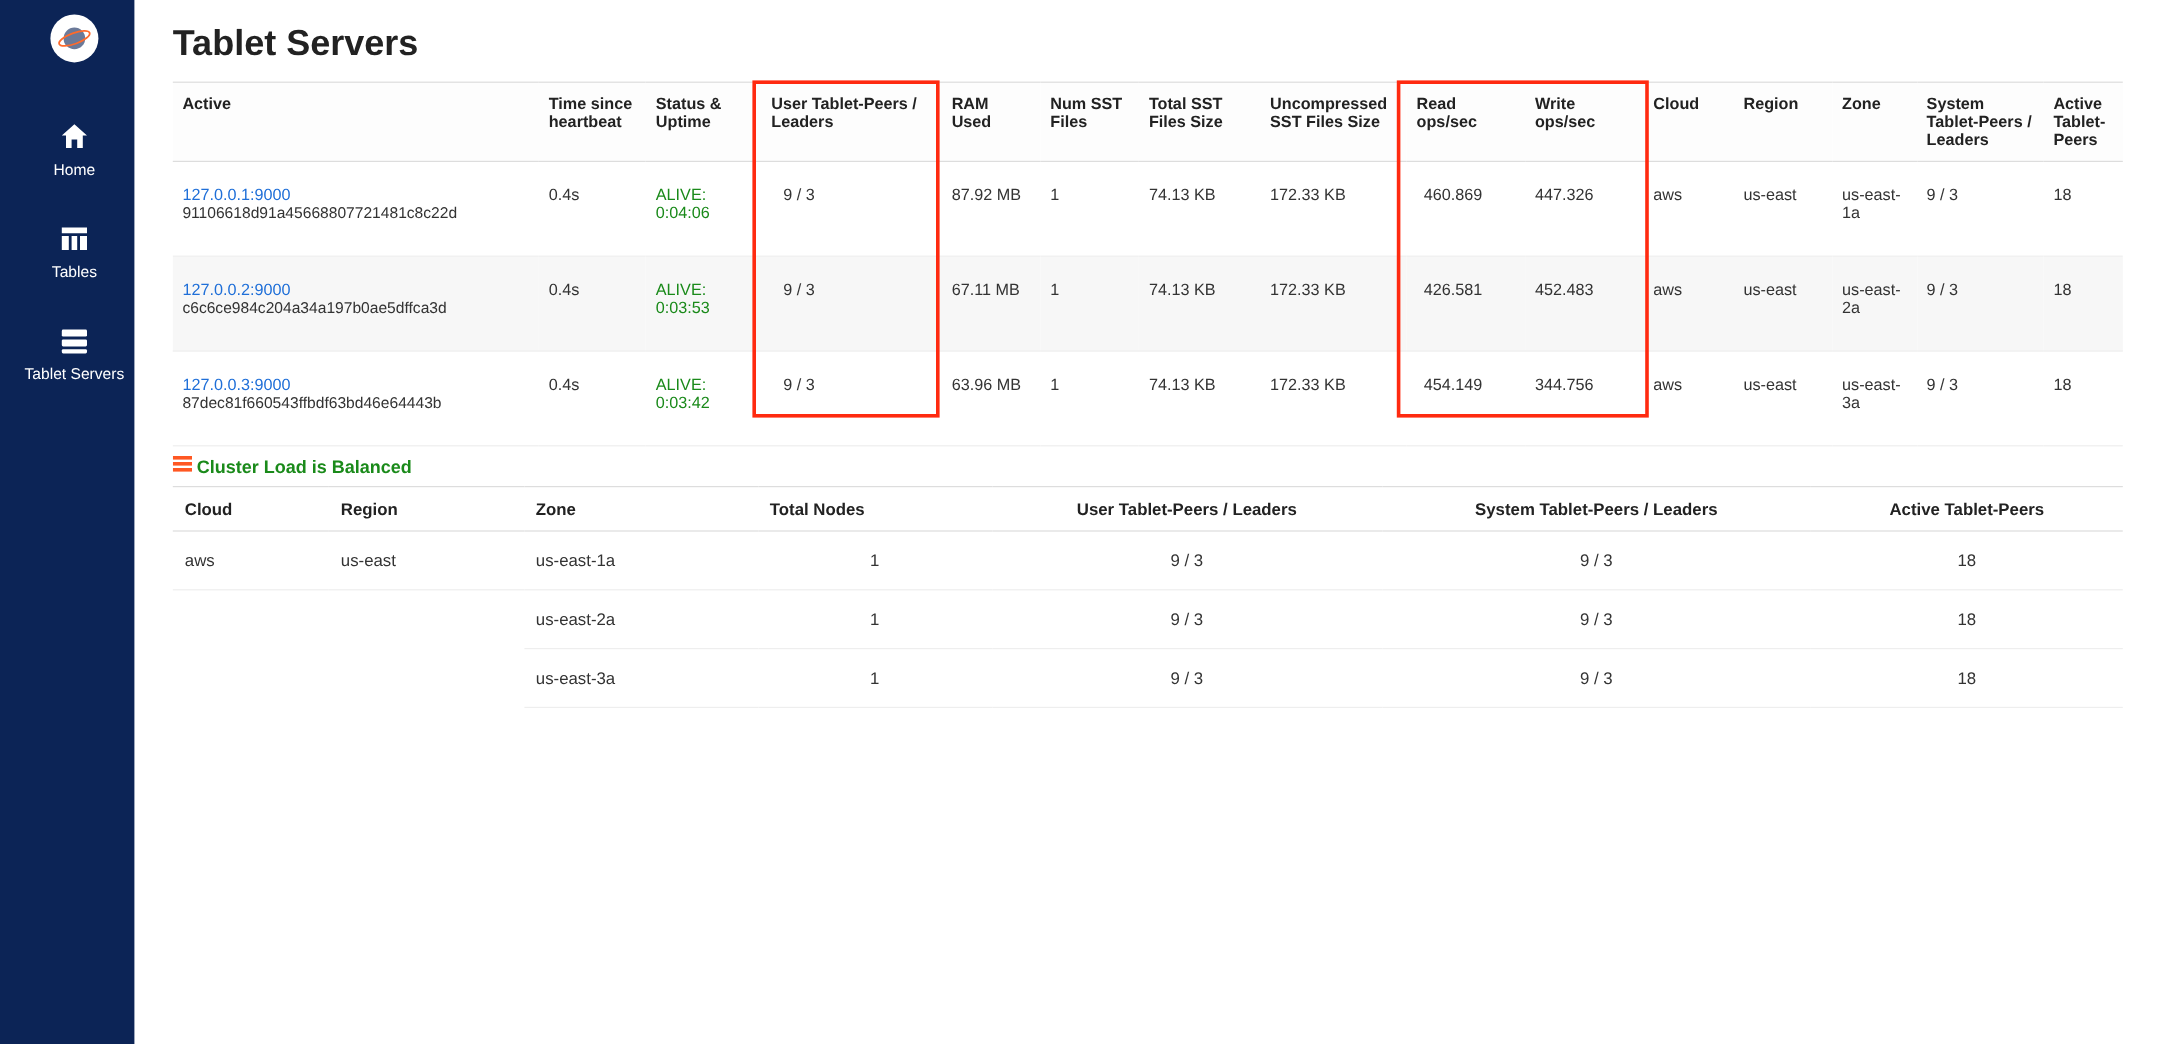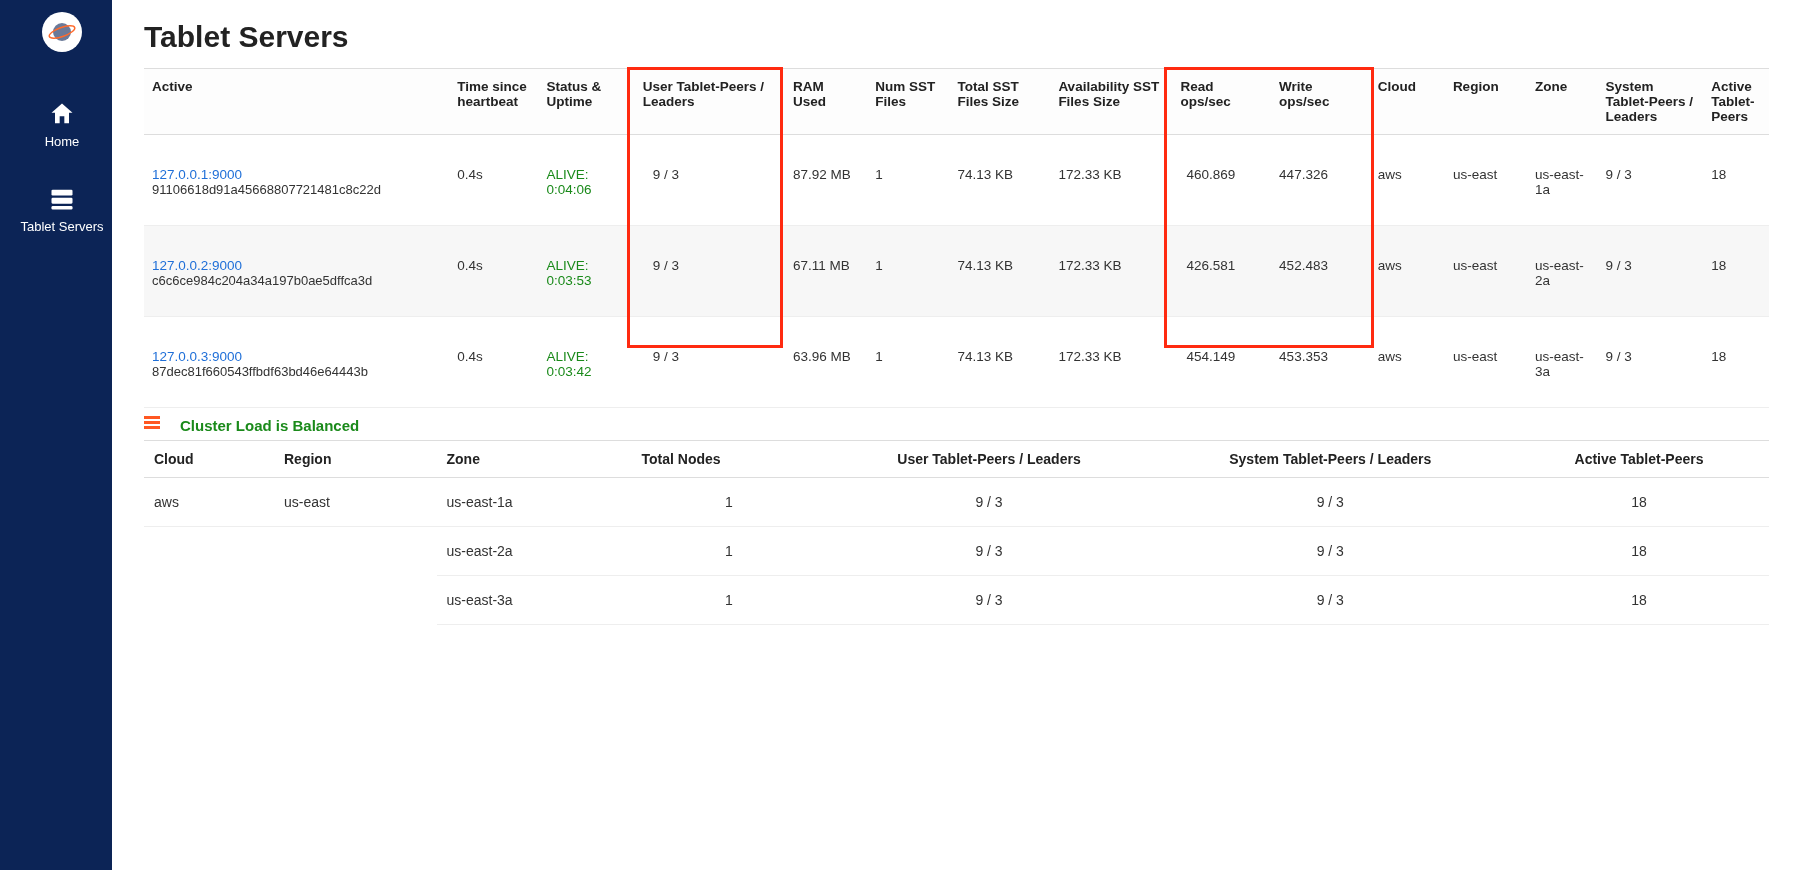--- a/index.html
+++ b/index.html
@@ -71,21 +71,21 @@
   text-align: left;
   font-weight: 700;
   padding: 10px 8px;
   border-top: 1px solid #ddd;
   border-bottom: 1px solid #ddd;
   background: #fdfdfd;
   vertical-align: top;
   color: #222;
 }
 table.main-table td {
-  padding: 32px 8px 28px 8px;
+  padding: 20px 8px 28px 8px;
   border-bottom: 1px solid #eee;
   vertical-align: top;
   color: #333;
 }
 table.main-table tbody tr:nth-child(even) { background: #f7f7f7; }
 .server-link { color: #1f6fd8; text-decoration: none; }
 .server-uuid { color: #333; font-size: 13px; }
 .status-alive { color: #1a8a1a; font-weight: 500; }
 .highlight-box {
   position: absolute;
@@ -93,21 +93,21 @@
   pointer-events: none;
 }
 .footnote {
   font-size: 13.5px;
   color: #333;
   margin-top: 24px;
 }
 .cluster-load {
   display: flex;
   align-items: center;
-  gap: 20px;
+  gap: 4px;
   margin-top: 8px;
   margin-bottom: 6px;
 }
 .cluster-load .badge {
   color: #ff5722;
   font-size: 16px;
 }
 .cluster-load .text {
   color: #1a8a1a;
   font-weight: 600;
@@ -141,20 +141,26 @@
     <svg viewBox="0 0 40 40">
       <circle cx="20" cy="20" r="12" fill="#6b7a99"></circle>
       <ellipse cx="20" cy="20" rx="18" ry="6" fill="none" stroke="#ff6a2b" stroke-width="2" transform="rotate(-20 20 20)"></ellipse>
     </svg>
   </div>
   <div class="nav-item">
     <svg viewBox="0 0 24 24">
         <path d="M12 3l9 8h-3v9h-4v-6h-4v6H6v-9H3z"></path>
       </svg>
     <span>Home</span>
+  </div>
+  <div class="nav-item">
+    <svg viewBox="0 0 24 24">
+        <path d="M3 4h18v4H3zM3 10h5v10H3zM10 10h4v10h-4zM16 10h5v10h-5z"></path>
+      </svg>
+    <span>Tables</span>
   </div>
   <div class="nav-item">
     <svg viewBox="0 0 24 24">
         <rect x="3" y="4" width="18" height="5" rx="1"></rect>
         <rect x="3" y="11" width="18" height="5" rx="1"></rect>
         <rect x="3" y="18" width="18" height="3" rx="1"></rect>
       </svg>
     <span>Tablet Servers</span>
   </div>
 </div>
@@ -183,21 +189,21 @@
       </colgroup>
       <thead>
         <tr>
           <th>Active</th>
           <th>Time since heartbeat</th>
           <th>Status &amp; Uptime</th>
           <th>User Tablet-Peers / Leaders</th>
           <th>RAM Used</th>
           <th>Num SST Files</th>
           <th>Total SST Files Size</th>
-          <th>Availability SST Files Size</th>
+          <th>Uncompressed SST Files Size</th>
           <th>Read ops/sec</th>
           <th>Write ops/sec</th>
           <th>Cloud</th>
           <th>Region</th>
           <th>Zone</th>
           <th>System Tablet-Peers / Leaders</th>
           <th>Active Tablet-Peers</th>
         </tr>
       </thead>
       <tbody id="main-tbody">
@@ -247,21 +253,21 @@
       <span class="server-uuid">87dec81f660543ffbdf63bd46e64443b</span>
     </td>
     <td>0.4s</td>
     <td><span class="status-alive">ALIVE:<br>0:03:42</span></td>
     <td style="padding-left:18px">9 / 3</td>
     <td>63.96 MB</td>
     <td>1</td>
     <td>74.13 KB</td>
     <td>172.33 KB</td>
     <td style="padding-left:14px">454.149</td>
-    <td>453.353</td>
+    <td>344.756</td>
     <td>aws</td>
     <td>us-east</td>
     <td>us-east-3a</td>
     <td>9 / 3</td>
     <td>18</td>
   </tr>
         </tbody>
     </table>
 
     <div class="highlight-box" id="hl1" style="left: 482.75px; top: -1.5px; width: 156.281px; height: 281px;"></div>

